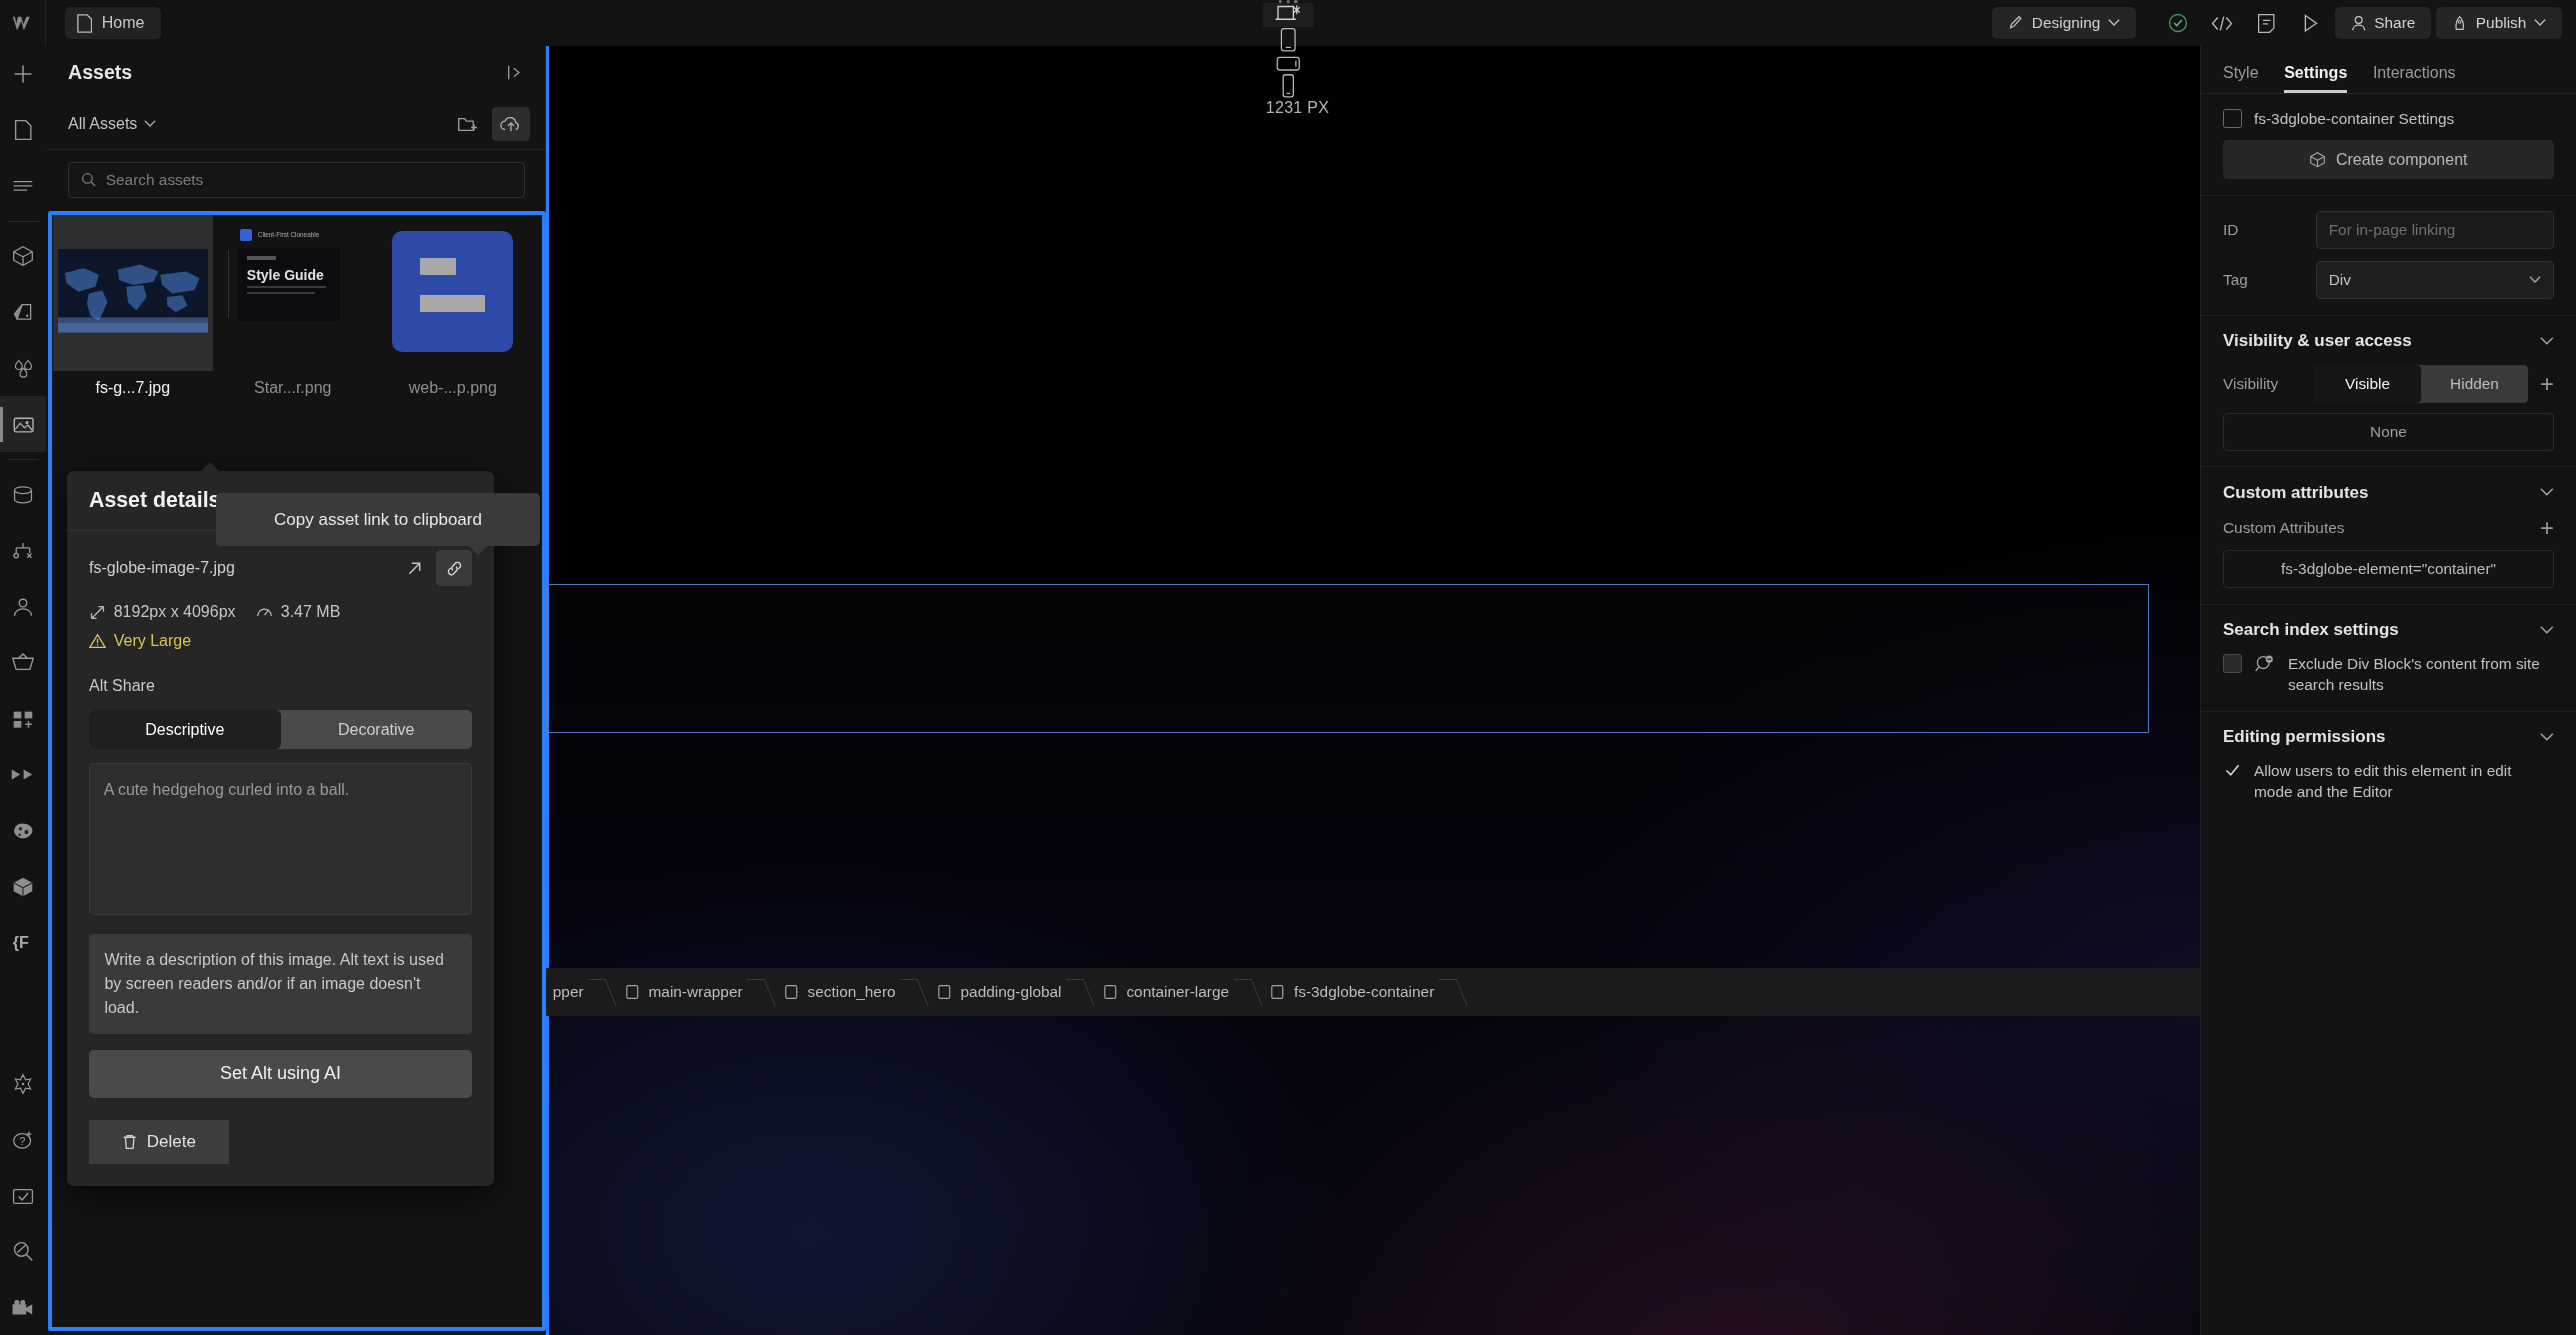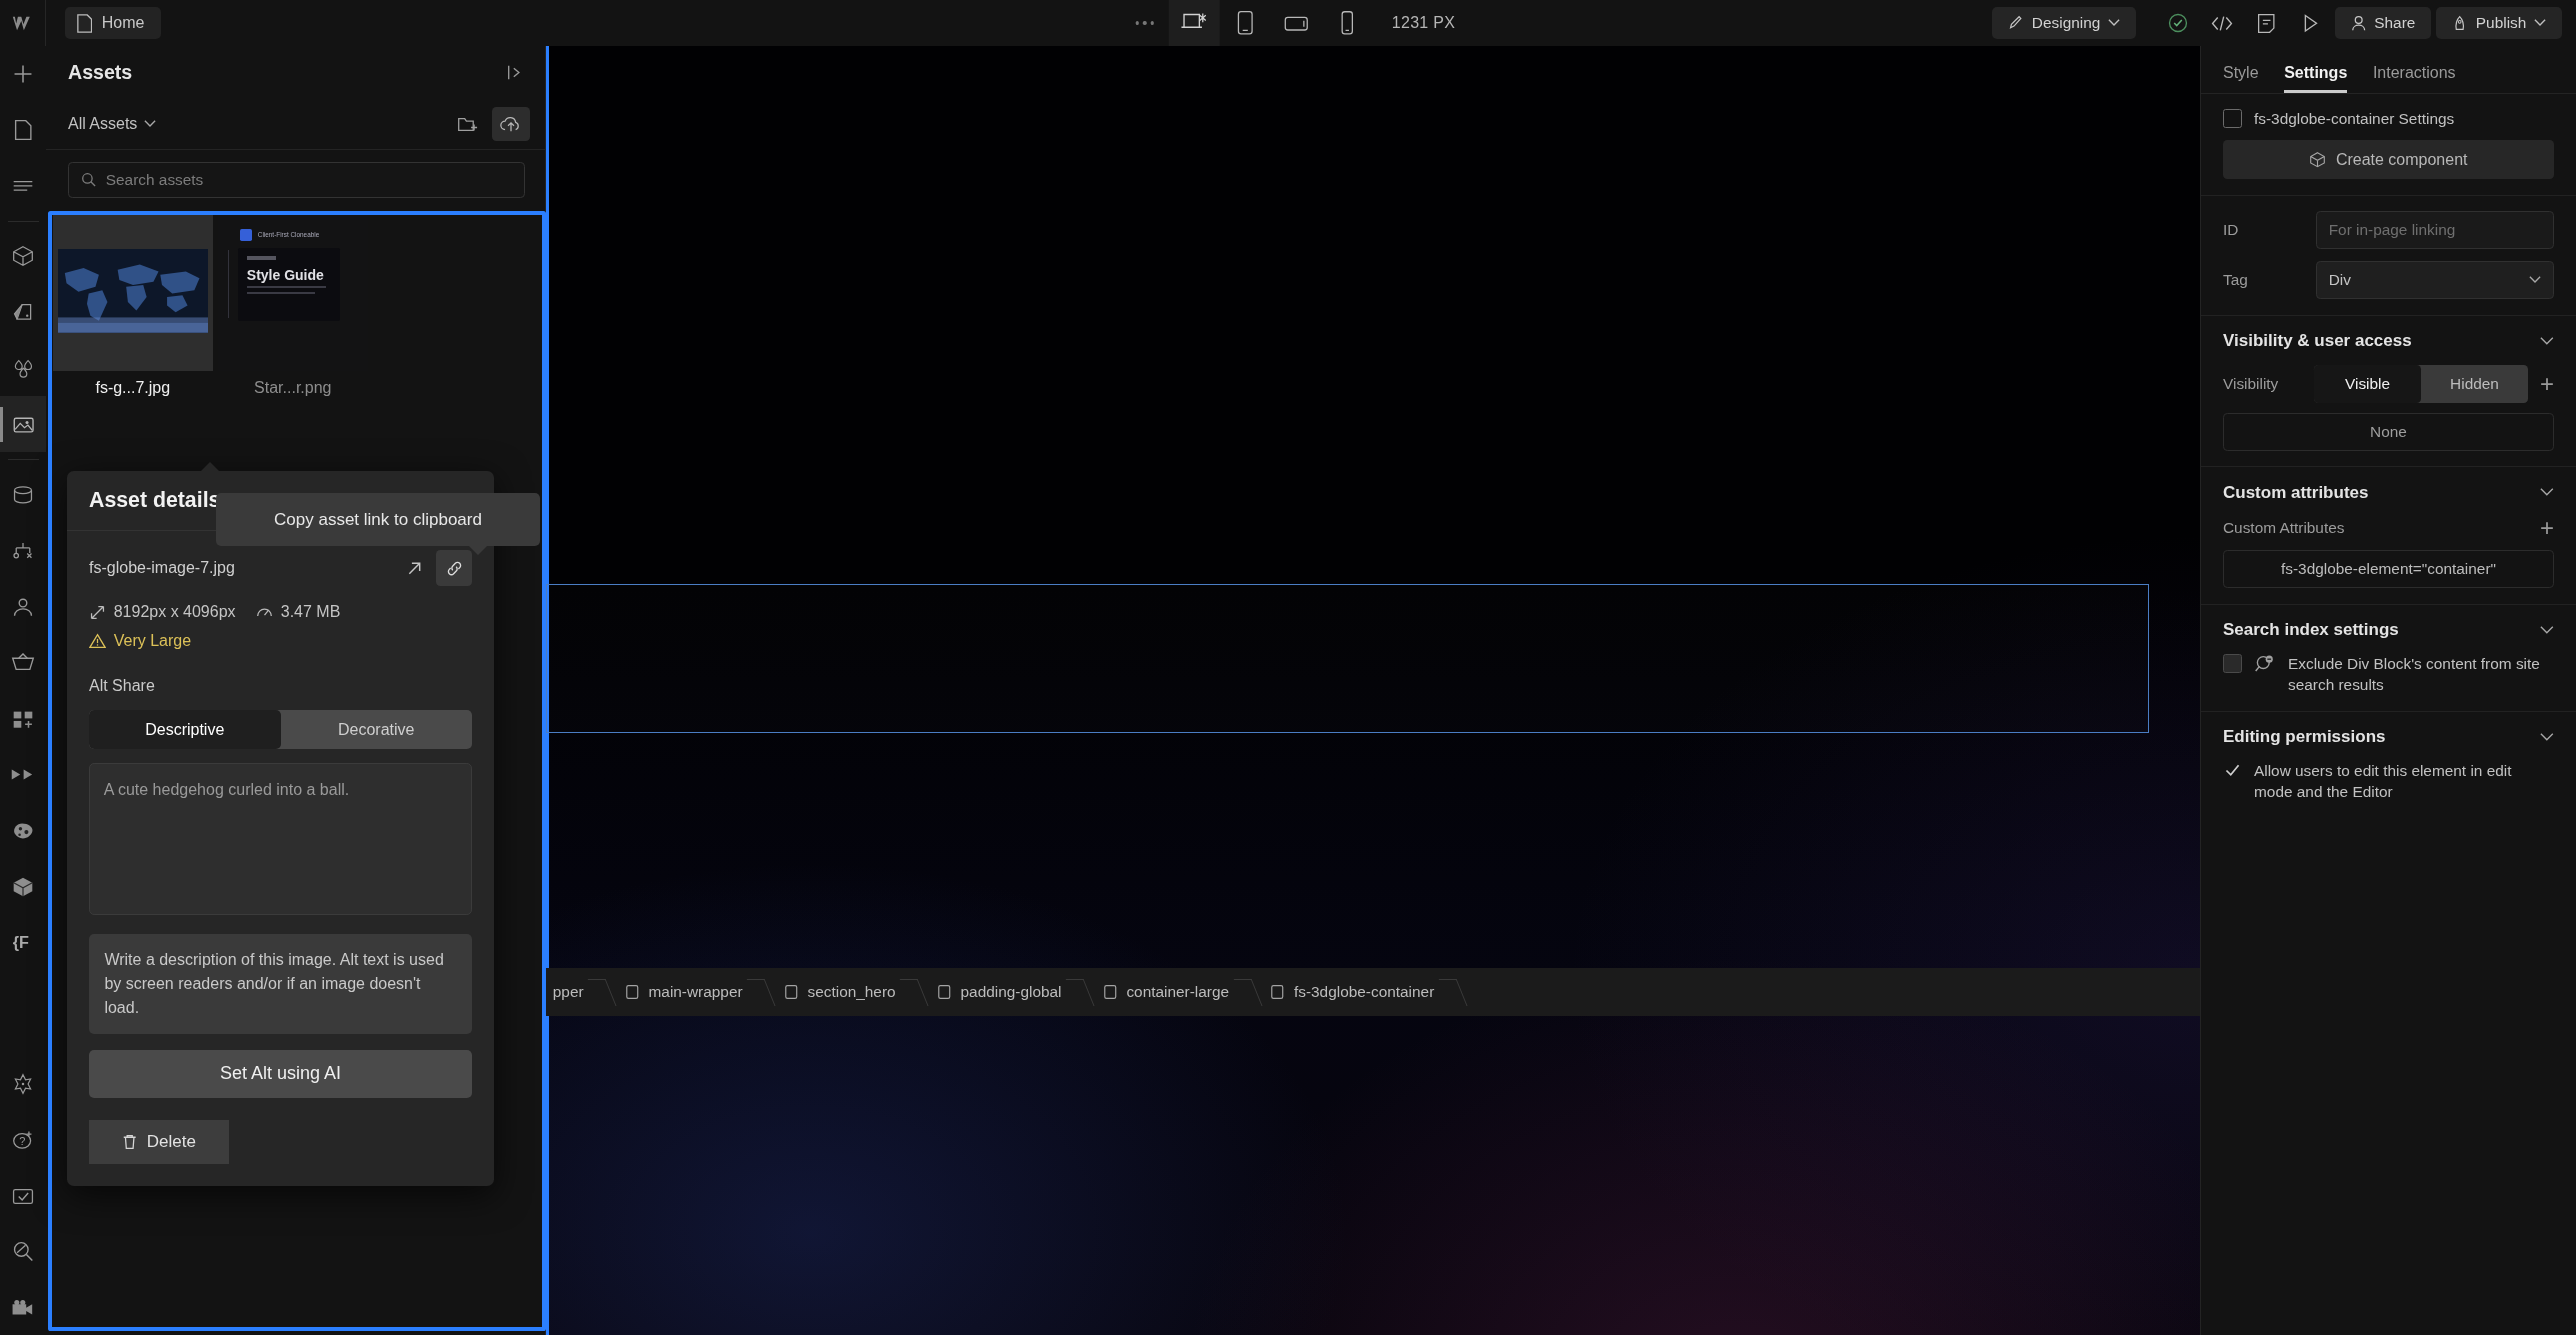--- a/index.html
+++ b/index.html
@@ -25,21 +25,21 @@
     border-right: 0.9px solid #262626;
   }
   .tb-home {
     margin-left: 19px; height: 32px; padding: 0 17px 0 12px;
     background: #232323; border-radius: 5.1px;
     display: flex; align-items: center; gap: 9.4px;
     font-size: 16px; color: #c8c8c8;
   }
   .tb-center {
     position: absolute; left: 50%; transform: translateX(-50%);
-    display: flex; align-items: center; height: 46px;
+    display: flex; align-items: center; height: 46px; flex-direction: column;
   }
   .tb-dots { width: 48px; display:flex; align-items:center; justify-content:center; gap:4.3px; }
   .tb-dots i { width:3.4px;height:3.4px;border-radius:50%;background:#777;display:block; }
   .bp {
     width: 51px; height: 46px; display: flex; align-items: center; justify-content: center;
   }
   .bp.active { background: #1e1e1e; }
   .tb-px { margin-left: 19px; font-size: 16px; color: #b5b5b5; letter-spacing: 0.3px; }
   .tb-right {
     position: absolute; right: 13.7px; top: 0; height: 46px;
@@ -617,20 +617,29 @@
             <div class="sg-card">
               <div class="sg-bar"></div>
               <div class="sg-h">Style Guide</div>
               <div class="sg-l" style="top:38px"></div>
               <div class="sg-l" style="top:44px;width:68px"></div>
             </div>
           </div>
         </div>
         <div class="thumb-label">Star...r.png</div>
       </div>
+      <div class="thumb">
+        <div class="thumb-img">
+          <div class="webp">
+            <div class="webp-a"></div>
+            <div class="webp-b"></div>
+          </div>
+        </div>
+        <div class="thumb-label">web-...p.png</div>
+      </div>
     </div>
   </div>
 
   <div class="details">
     <div class="details-head">Asset details</div>
     <div class="details-body">
       <div class="file-row">
         <div class="file-name">fs-globe-image-7.jpg</div>
         <div class="file-acts">
           <div class="fa">

